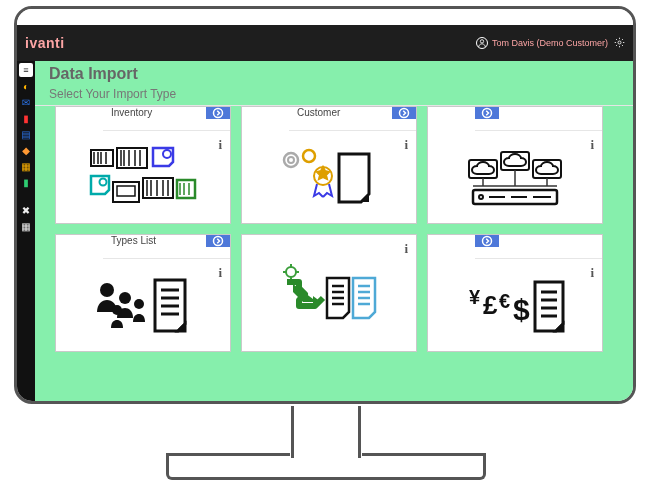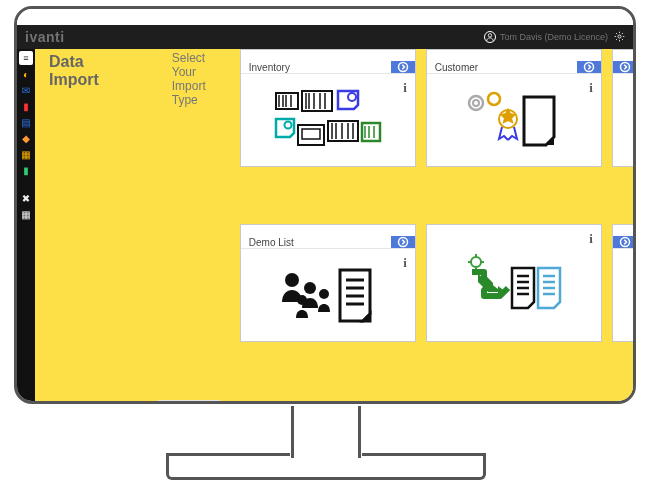--- a/index.html
+++ b/index.html
@@ -49,23 +49,23 @@
   .app {
     width: 100%; height: 100%;
     display: flex;
     flex-direction: column;
   }
   .top-bezel {
     height: 16px;
     background:#fff;
   }
   .header {
-    height: 24px;
+    height: 36px;
     background: #1e1e1e;
-    color: #737373;
+    color: #fca5a5;
     display: flex;
     align-items: center;
     padding: 0 8px;
   }
   .brand {
     font-weight: bold;
     font-size: 14px;
     letter-spacing: 0.5px;
   }
   .header-spacer { flex: 1; }
@@ -105,36 +105,36 @@
   .side-yellow { color:#ffb300; }
   .side-blue { color:#2a6fe0; }
   .side-green { color:#2ecc71; }
   .side-white { color:#eee; }
   .side-red { color:#ff3333; }
   .side-orange { color:#ff9933; }
   .side-sp { flex:0 0 10px; }
 
   .main {
     flex:1;
-    background:#fde047;
+    background:#86efac;
     display:flex;
+    flex-direction:column;
     min-width:0;
   }
   .page-title {
     font-size: 16px;
     color:#666;
     font-weight:bold;
     padding: 4px 14px 2px;
   }
   .page-subtitle {
     font-size: 12px;
     color:#777;
     padding: 2px 14px 4px;
     border-bottom: 1px solid #e5e5e5;
-    margin-left: 45px;
   }
   .section-label {
     font-size: 10px;
     font-weight:bold;
     color:#333;
     padding: 8px 20px 6px;
   }
 
   .cards {
     display:grid;
@@ -145,22 +145,23 @@
   .card {
     border:1px solid #c9c9c9;
     background:#fff;
     height: 118px;
     display:flex;
     flex-direction:column;
   }
   .card-head {
     height: 24px;
     display:flex;
-    align-items:flex-end;
+    align-items:flex-start;
     border-bottom:1px solid #e6e6e6;
+    margin-left:47px;
   }
   .card-title {
     flex:1;
     font-size:10px;
     color:#444;
     display:flex;
     align-items:center;
     padding-left:8px;
   }
   .card-go {
@@ -204,21 +205,21 @@
     <div class="header">
       <span class="brand">ivanti</span>
       <span class="header-spacer"></span>
       <span class="user-chip">
         <span class="user-avatar">
           <svg viewBox="0 0 12 12" width="10" height="10">
               <circle cx="6" cy="4" r="2" fill="none" stroke="#fff" stroke-width="1"></circle>
               <path d="M2 11c0-2.2 1.8-4 4-4s4 1.8 4 4" fill="none" stroke="#fff" stroke-width="1"></path>
             </svg>
         </span>
-        <span>Tom Davis (Demo Licence)</span>
+        <span>Tom Davis (Demo Customer)</span>
       </span>
       <span class="gear">
         <svg viewBox="0 0 16 16" width="11" height="11">
             <circle cx="8" cy="8" r="2.2" fill="none" stroke="#fff" stroke-width="1.2"></circle>
             <g stroke="#fff" stroke-width="1.2">
               <line x1="8" y1="1" x2="8" y2="3"></line>
               <line x1="8" y1="13" x2="8" y2="15"></line>
               <line x1="1" y1="8" x2="3" y2="8"></line>
               <line x1="13" y1="8" x2="15" y2="8"></line>
               <line x1="3" y1="3" x2="4.5" y2="4.5"></line>
@@ -369,21 +370,21 @@
                     <line x1="56" y1="55" x2="72" y2="55"></line>
                     <line x1="78" y1="55" x2="96" y2="55"></line>
                   </g>
                 </svg>
               </div>
             </div>
           </div>
 
           <div class="card">
             <div class="card-head">
-              <span class="card-title">Demo List</span>
+              <span class="card-title">Types List</span>
               <span class="card-go">
                 <svg viewBox="0 0 16 16">
                     <circle cx="8" cy="8" r="6"></circle>
                     <path d="M7 5l3 3-3 3"></path>
                   </svg>
               </span>
             </div>
             <div class="card-body">
               <span class="card-info">i</span>
               <div class="card-art">

